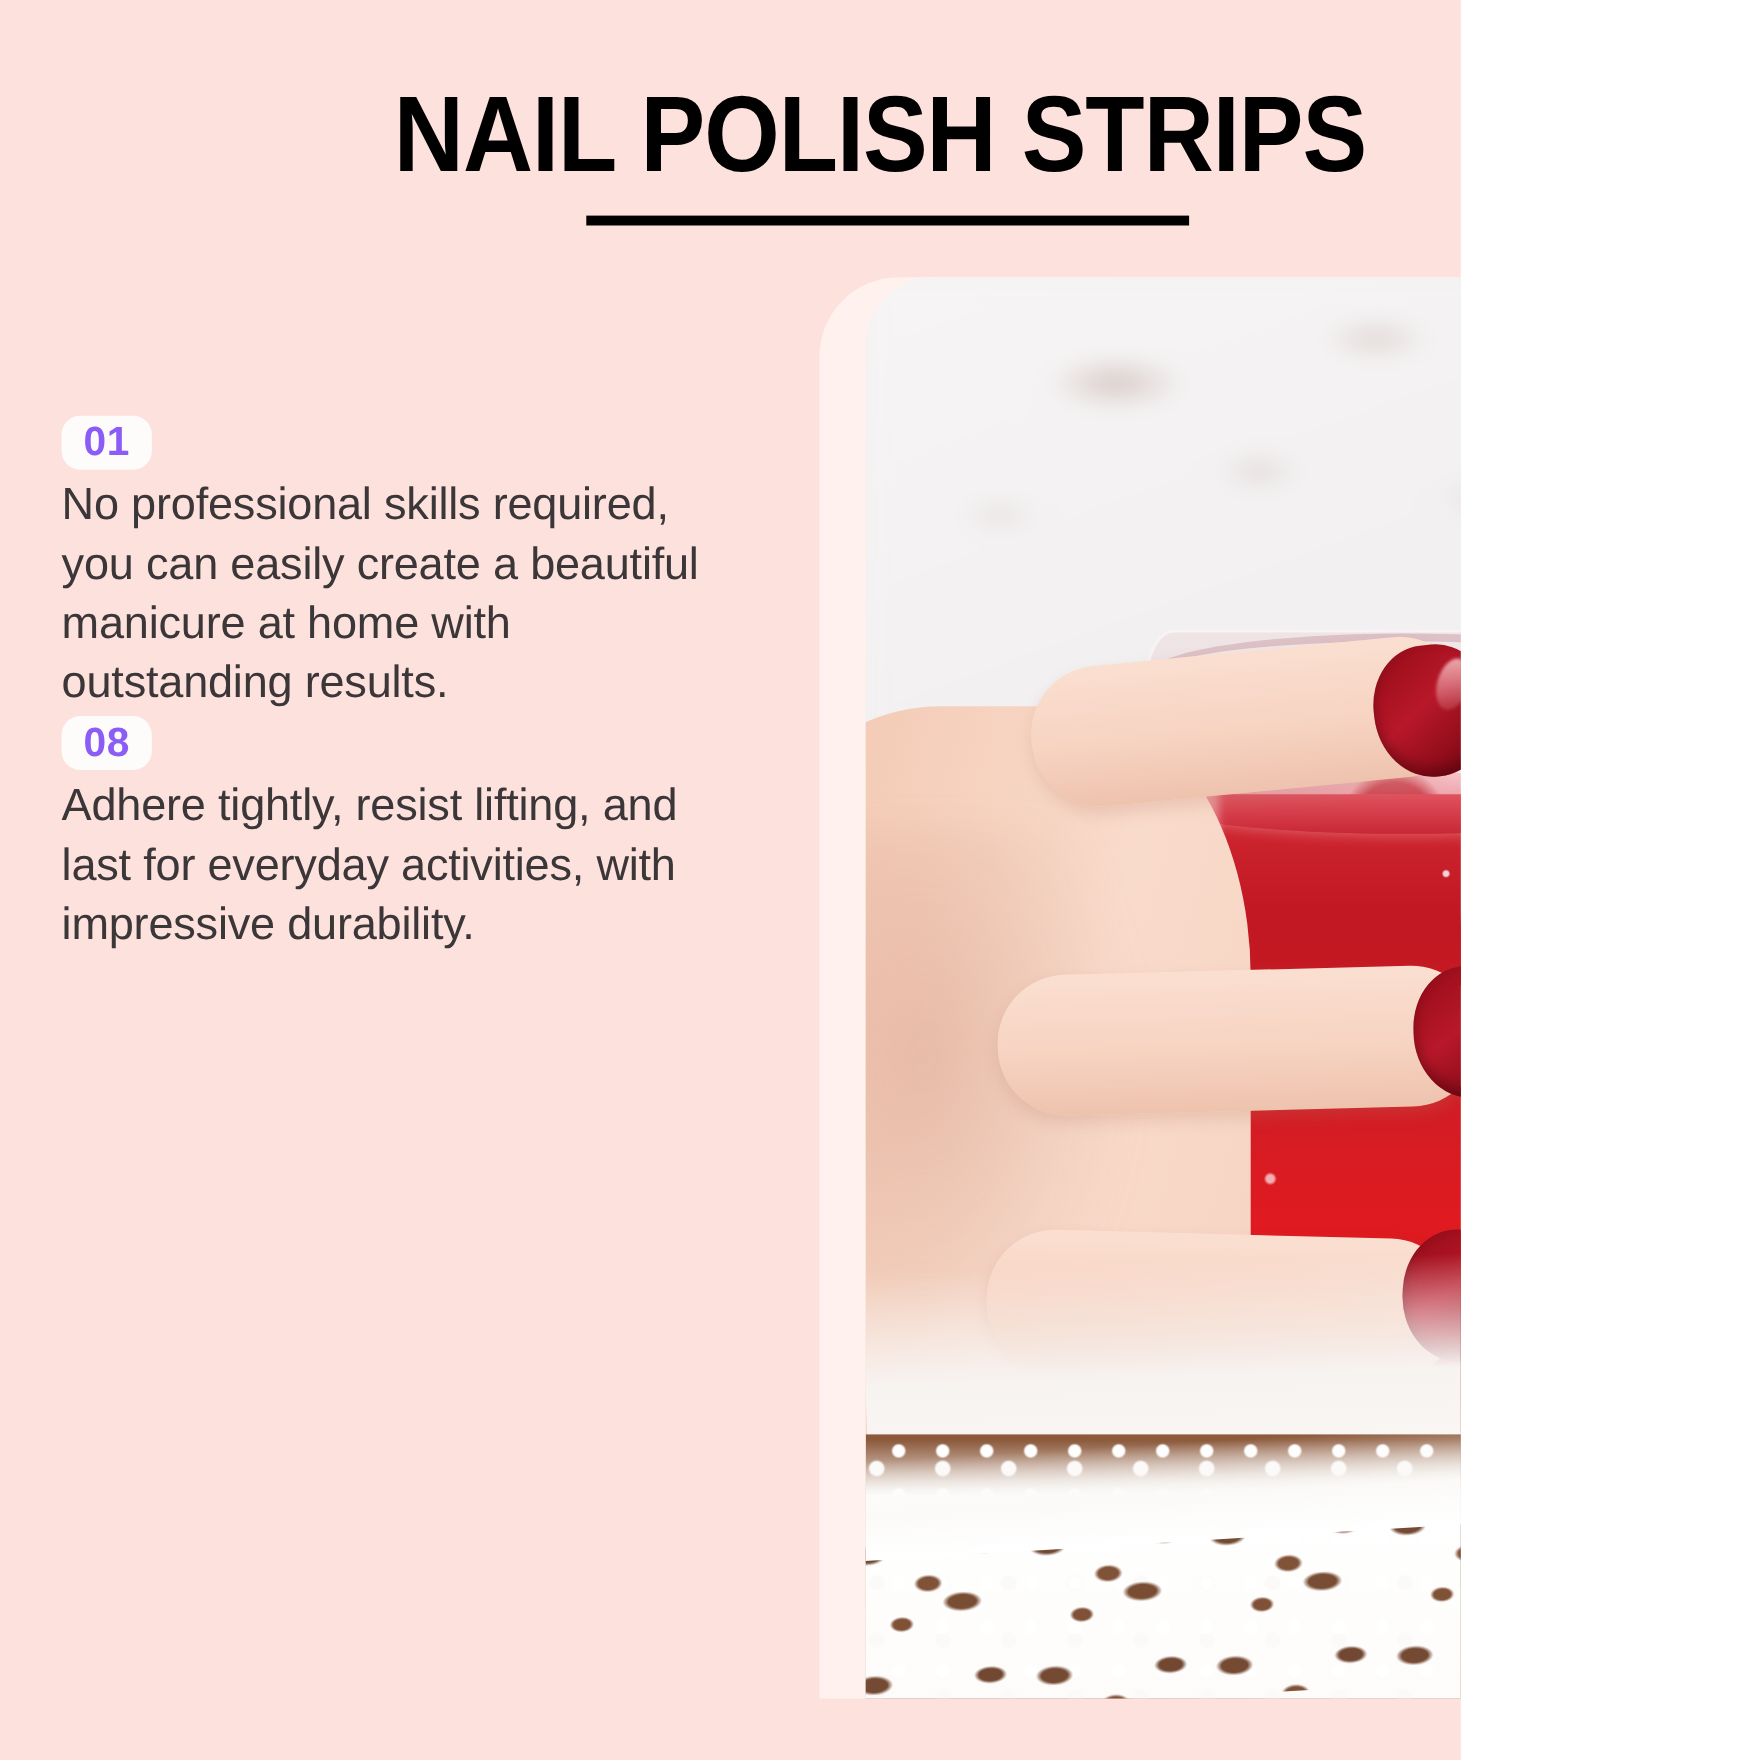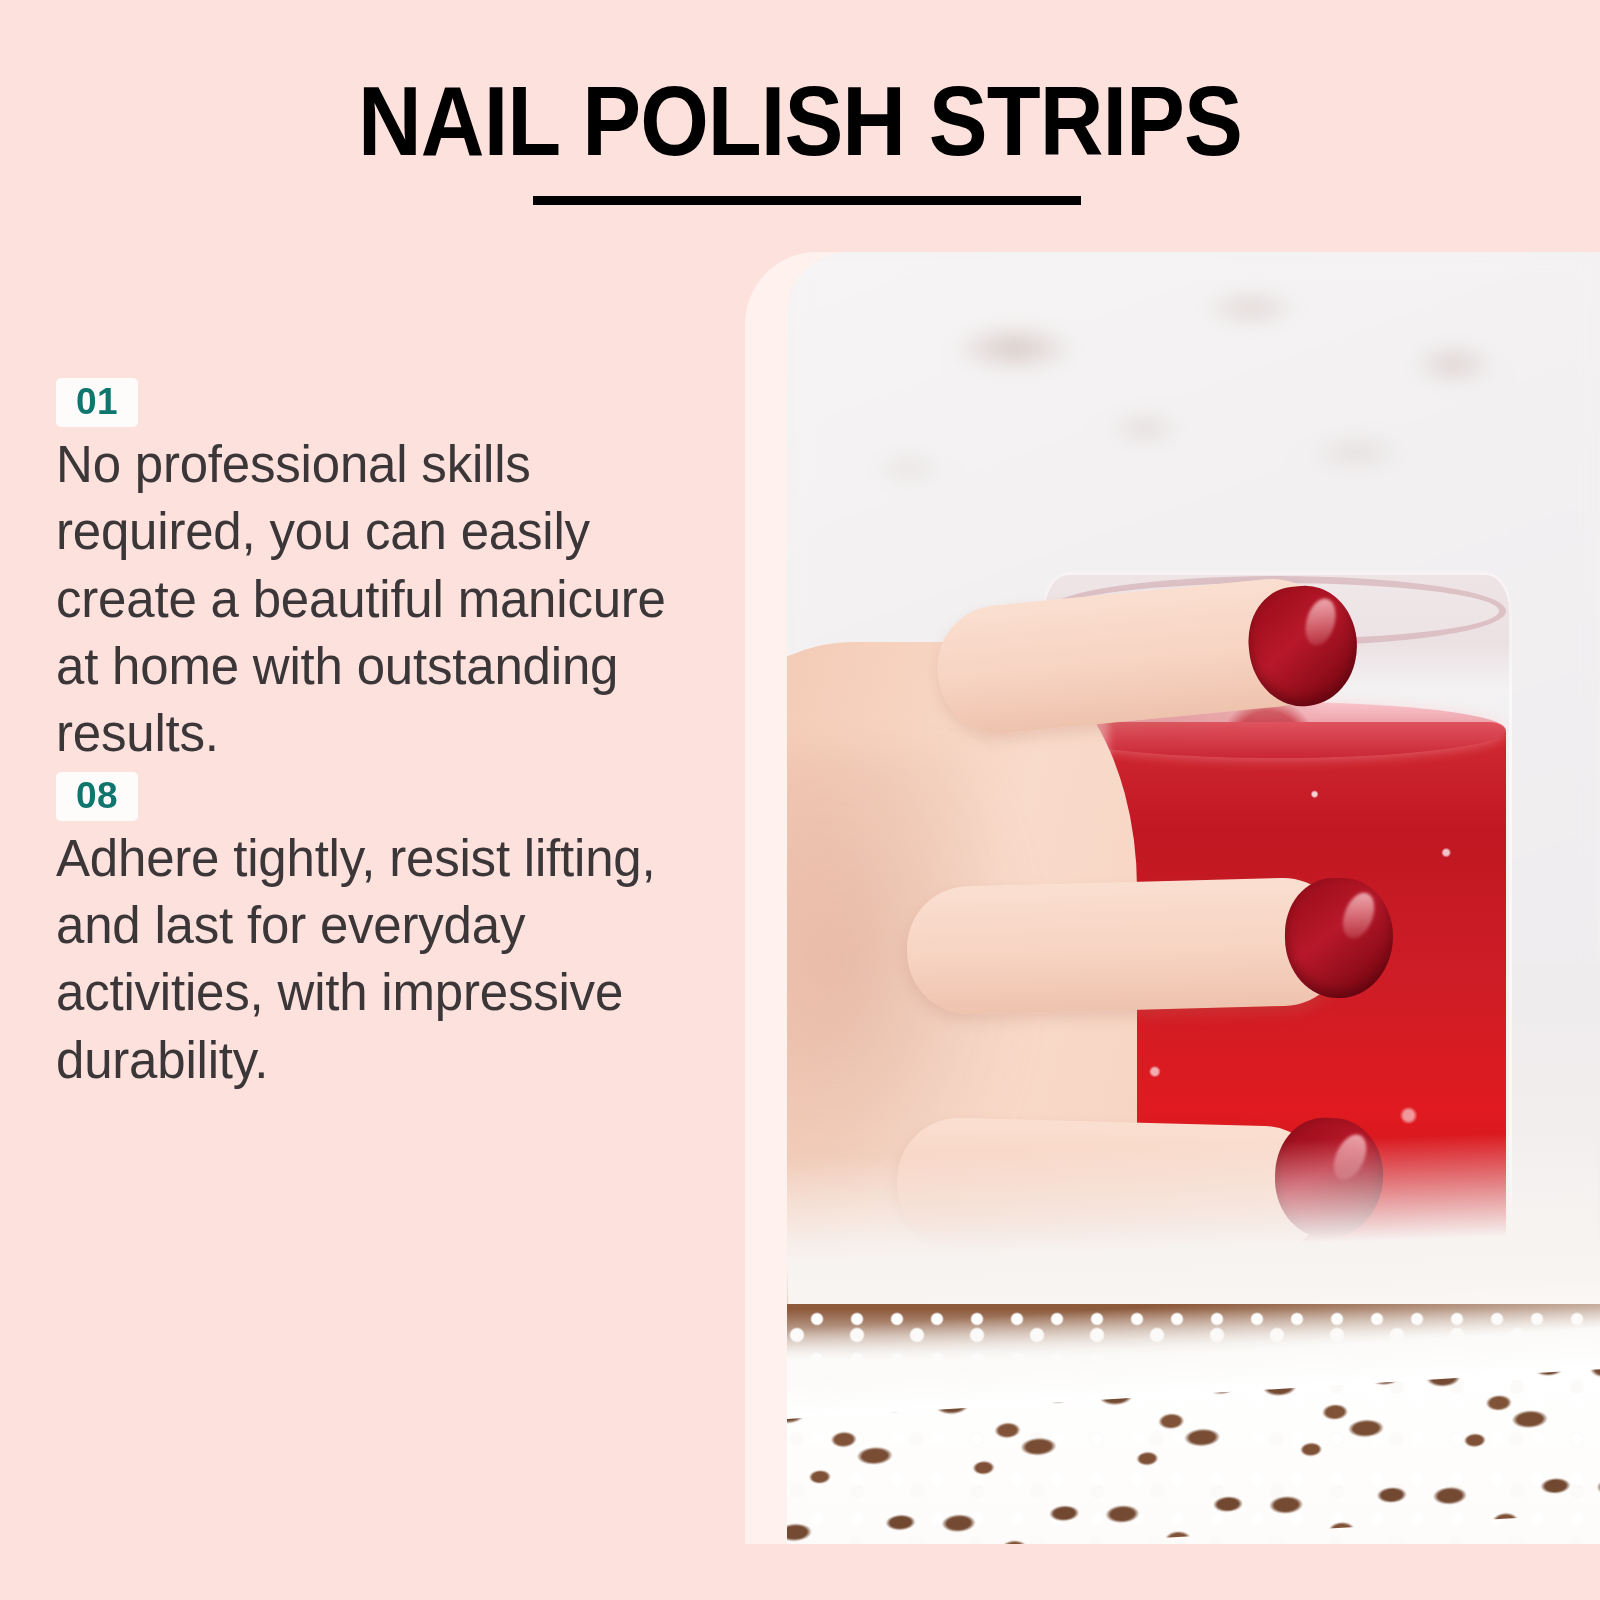--- a/index.html
+++ b/index.html
@@ -2,21 +2,21 @@
 <html><head>
 <meta charset="utf-8">
 <style>
   html, body {
     margin: 0;
     padding: 0;
     background: #ffffff;
   }
   .canvas {
     position: relative;
-    width: 1600px;
+    width: 1328px;
     height: 1600px;
     background: #fde1dd;
     overflow: hidden;
     font-family: "Liberation Sans", sans-serif;
   }
 
   
   .title {
     position: absolute;
     left: 0;
@@ -48,34 +48,34 @@
     left: 56px;
     top: 378px;
     width: 640px;
   }
   .feature {
     margin: 0 0 4px 0;
   }
   .badge {
     display: inline-block;
     background: #fdfcfb;
-    border-radius: 5px;
+    border-radius: 17px;
     padding: 5px 20px 7px 20px;
     font-family: "Liberation Sans", sans-serif;
     font-weight: 700;
     font-size: 37px;
     line-height: 1.0;
-    color: #0f766e;
+    color: #8b5cf6;
     letter-spacing: 0.5px;
   }
   .feature-text {
     margin: 4px 0 0 0;
     font-family: "Liberation Sans", sans-serif;
     font-weight: 400;
-    font-size: 51px;
+    font-size: 41px;
     line-height: 1.32;
     color: #3b3638;
     letter-spacing: -0.2px;
     max-width: 620px;
   }
 
   
   .photo-backing {
     position: absolute;
     left: 745px;

